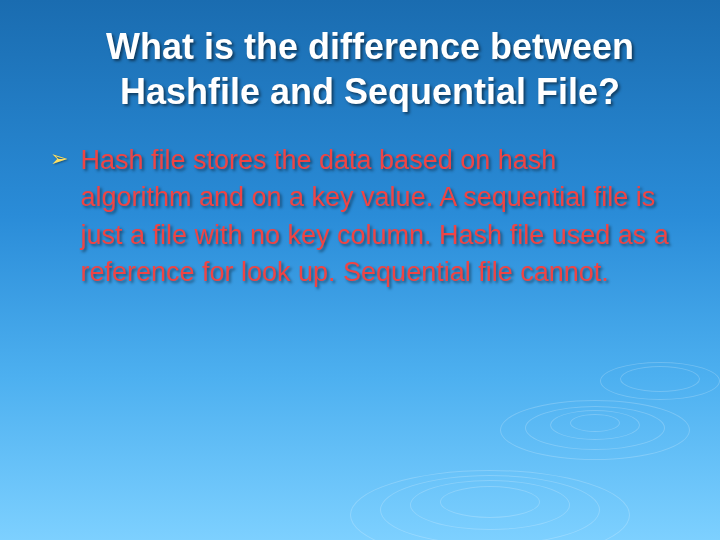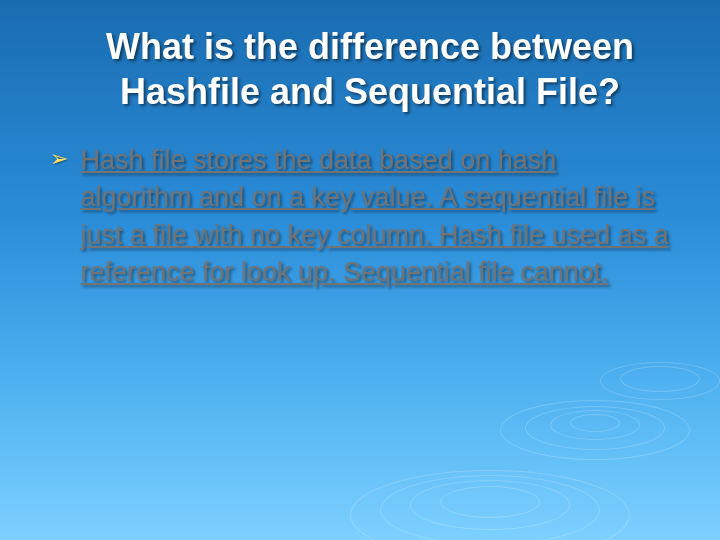--- a/index.html
+++ b/index.html
@@ -46,25 +46,24 @@
       gap: 12px;
     }
     .bullet-marker {
       color: #ffe060;
       font-size: 22px;
       line-height: 1.5;
       flex-shrink: 0;
       text-shadow: 1px 1px 2px rgba(0, 0, 0, 0.4);
     }
     .bullet-text {
-      color: #737373;
+      color: #ef4444;
       font-size: 27px;
       line-height: 1.38;
       text-shadow: 2px 2px 3px rgba(0, 0, 0, 0.45);
-      text-decoration: underline;
     }
   </style>
 </head>
 <body>
 
 <div class="ripple-container">
   <div class="ripple" style="width:280px;height:90px;bottom:-20px;right:90px;"></div>
   <div class="ripple" style="width:220px;height:70px;bottom:-5px;right:120px;"></div>
   <div class="ripple" style="width:160px;height:50px;bottom:10px;right:150px;"></div>
   <div class="ripple" style="width:100px;height:32px;bottom:22px;right:180px;"></div>

